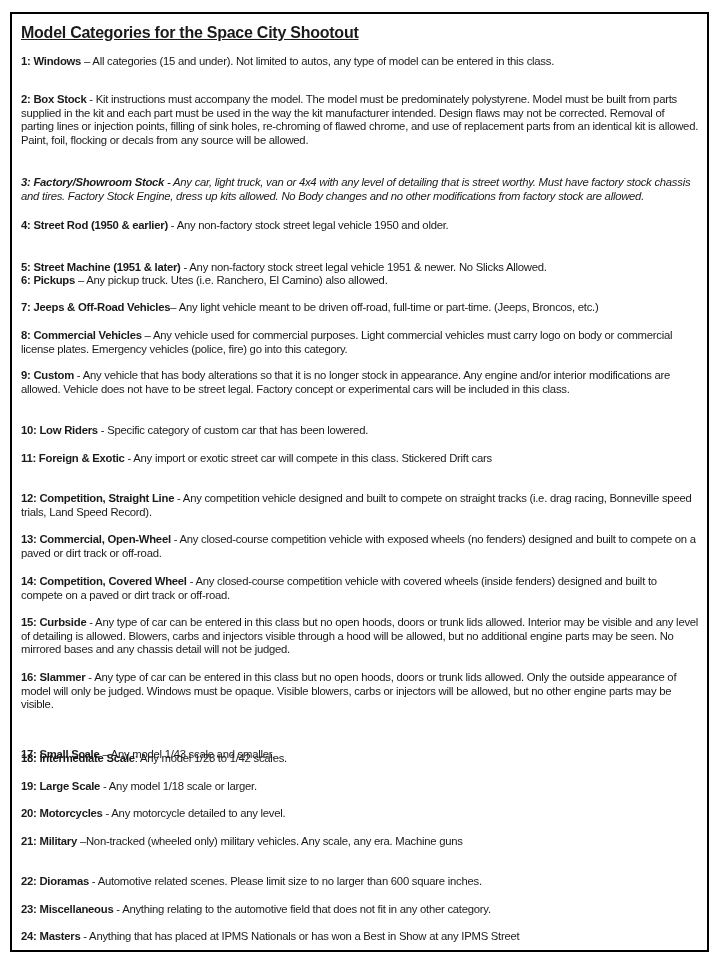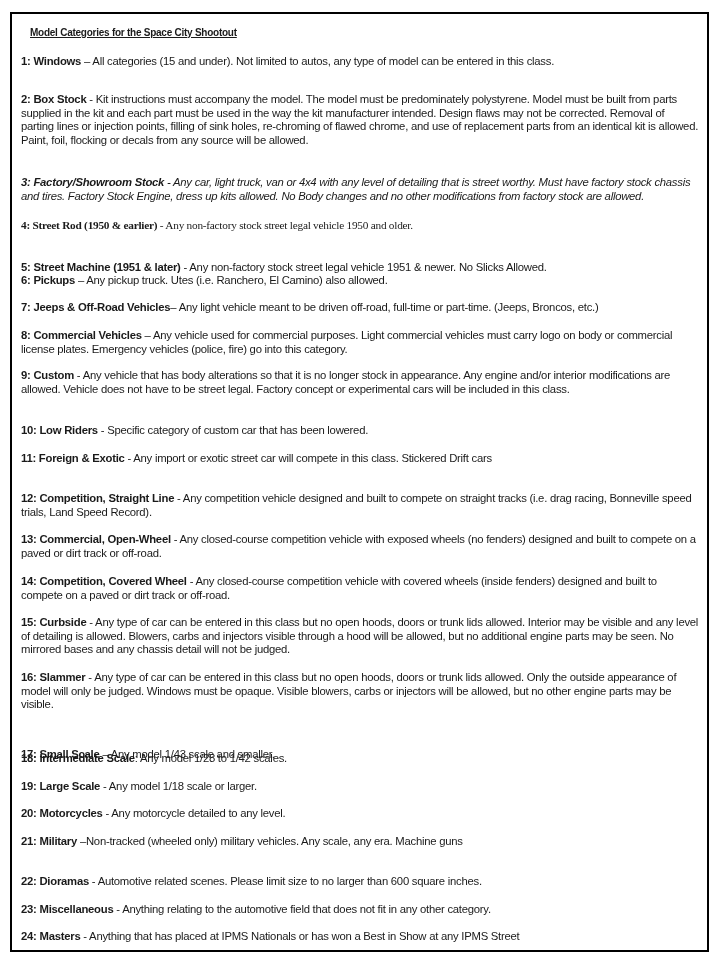--- a/index.html
+++ b/index.html
@@ -17,22 +17,22 @@
     width: 678px;
     font-family: "Liberation Sans", sans-serif;
     font-size: 11.3px;
     line-height: 13.6px;
     color: #1a1a1a;
     letter-spacing: -0.25px;
   }
   .doc-title {
     font-weight: bold;
     text-decoration: underline;
-    margin: 0 0 14px 9px;
-    font-size: 10px;
+    margin: 0 0 14px 0;
+    font-size: 16px;
   }
   .cat {
     margin: 0;
     position: absolute;
     left: 0;
     width: 678px;
   }
   .cat .label { font-weight: bold; }
 </style>
 </head>
@@ -41,21 +41,21 @@
 <div class="page-frame">
   <div class="content">
     <div class="doc-title" style="position:absolute;left:0;top:0;width:400px;">Model Categories for the Space City Shootout</div>
 
     <div class="cat" style="top:29px;"><span class="label"> 1: Windows</span><span> – </span><span>All categories (15 and under).  Not limited to autos, any type of model can be entered in this class.</span></div>
 
     <div class="cat" style="top:67px;"><span class="label">2: Box Stock</span><span> - </span><span>Kit instructions must accompany the model. The model must be predominately polystyrene. Model must be built from parts supplied in the kit and each part must be used in the way the kit manufacturer intended. Design flaws may not be corrected. Removal of parting lines or injection points, filling of sink holes, re-chroming of flawed chrome, and use of replacement parts from an identical kit is allowed. Paint, foil, flocking or decals from any source will be allowed.</span></div>
 
     <div class="cat" style="top:150px;font-style:italic;"><span class="label">3: Factory/Showroom Stock</span><span> - </span><span>Any car, light truck, van or 4x4 with any level of detailing that is street worthy. Must have factory stock chassis and tires. Factory Stock Engine, dress up kits allowed.  No Body changes and no other modifications from factory stock are allowed.</span></div>
 
-    <div class="cat" style="top:193px;font-family:Liberation Serif, serif;"><span class="label">4: Street Rod (1950 &amp; earlier)</span><span> - </span><span>Any non-factory stock street legal vehicle 1950 and older.</span></div>
+    <div class="cat" style="top:193px;"><span class="label">4: Street Rod (1950 &amp; earlier)</span><span> - </span><span>Any non-factory stock street legal vehicle 1950 and older.</span></div>
 
     <div class="cat" style="top:221px;margin-top:14px;"><span class="label">5: Street Machine (1951 &amp; later)</span><span> - </span><span>Any non-factory stock street legal vehicle 1951 &amp; newer. No Slicks Allowed.</span></div>
 
     <div class="cat" style="top:248px;"><span class="label">6: Pickups</span><span> – </span><span>Any pickup truck. Utes (i.e. Ranchero, El Camino) also allowed.</span></div>
 
     <div class="cat" style="top:275px;"><span class="label">7: Jeeps &amp; Off-Road Vehicles</span><span>– </span><span>Any light vehicle meant to be driven off-road, full-time or part-time. (Jeeps, Broncos, etc.)</span></div>
 
     <div class="cat" style="top:303px;"><span class="label">8: Commercial Vehicles</span><span> – </span><span>Any vehicle used for commercial purposes. Light commercial vehicles must carry logo on body or commercial license plates. Emergency vehicles (police, fire) go into this category.</span></div>
 
     <div class="cat" style="top:343px;"><span class="label">9: Custom</span><span> - </span><span>Any vehicle that has body alterations so that it is no longer stock in appearance. Any engine and/or interior modifications are allowed.  Vehicle does not have to be street legal. Factory concept or experimental cars will be included in this class.</span></div>

